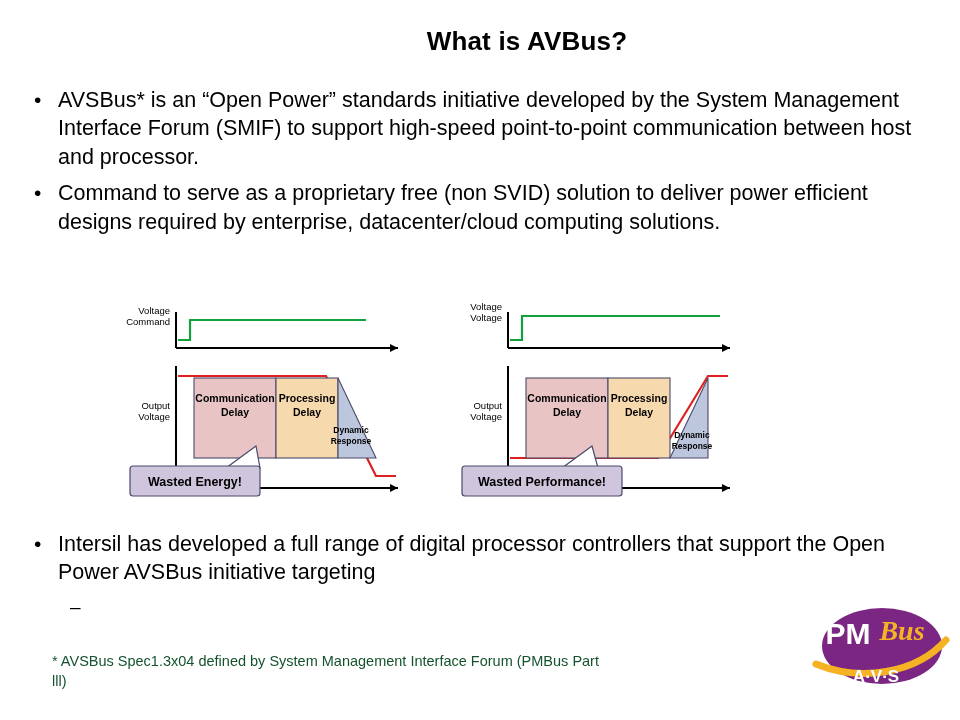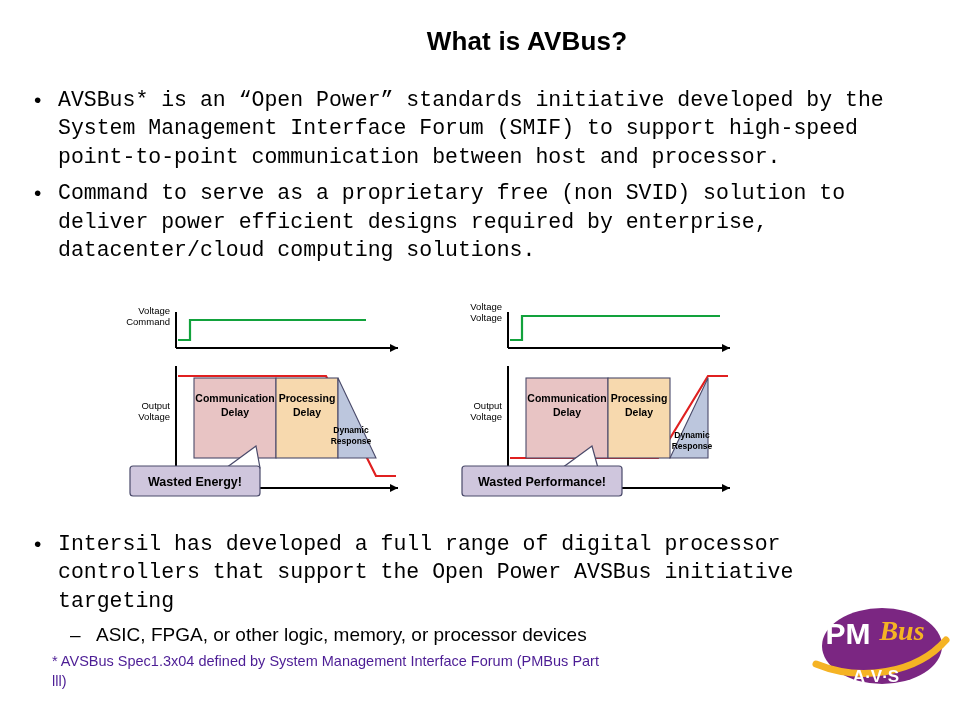--- a/index.html
+++ b/index.html
@@ -46,21 +46,20 @@
   }
   .bullet .marker {
     width: 24px;
     flex: none;
     text-align: left;
     font-size: 21px;
     line-height: 1.32;
   }
   .bullet .btext {
     flex: 1;
-    font-family: Liberation Mono, monospace;
   }
   .lower-bullets {
     position: absolute;
     top: 530px;
     left: 34px;
     width: 880px;
   }
   .sub-bullet {
     display: flex;
     align-items: flex-start;
@@ -71,21 +70,21 @@
   }
   .sub-bullet .marker {
     width: 26px;
     flex: none;
   }
   .footnote {
     position: absolute;
     left: 52px;
     top: 652px;
     width: 560px;
-    color: #4c1d95;
+    color: #14532d;
     font-size: 14.5px;
     line-height: 1.35;
   }
 
   
   .diagram {
     position: absolute;
     top: 288px;
   }
   .diagram.left  { left: 108px; }
@@ -196,21 +195,20 @@
     </svg>
   </div>
 
   <div class="lower-bullets">
     <div class="bullet">
       <span class="marker">•</span>
       <span class="btext">Intersil has developed a full range of digital processor controllers that support the Open Power AVSBus initiative targeting</span>
     </div>
     <div class="sub-bullet">
       <span class="marker">–</span>
-      <span class="btext">ASIC, FPGA, or other logic, memory, or processor devices</span>
     </div>
   </div>
 
   <div class="footnote">* AVSBus Spec1.3x04 defined by System Management Interface Forum (PMBus Part lll)</div>
 
   <div class="logo">
     <svg width="160" height="110" viewBox="0 0 160 110">
       <ellipse cx="92" cy="52" rx="62" ry="40" fill="#ffffff"></ellipse>
       <path d="M30 52 A62 40 0 0 0 154 52 A62 40 0 0 0 30 52 Z" fill="none"></path>
       <ellipse cx="92" cy="50" rx="60" ry="38" fill="#7b2682"></ellipse>

